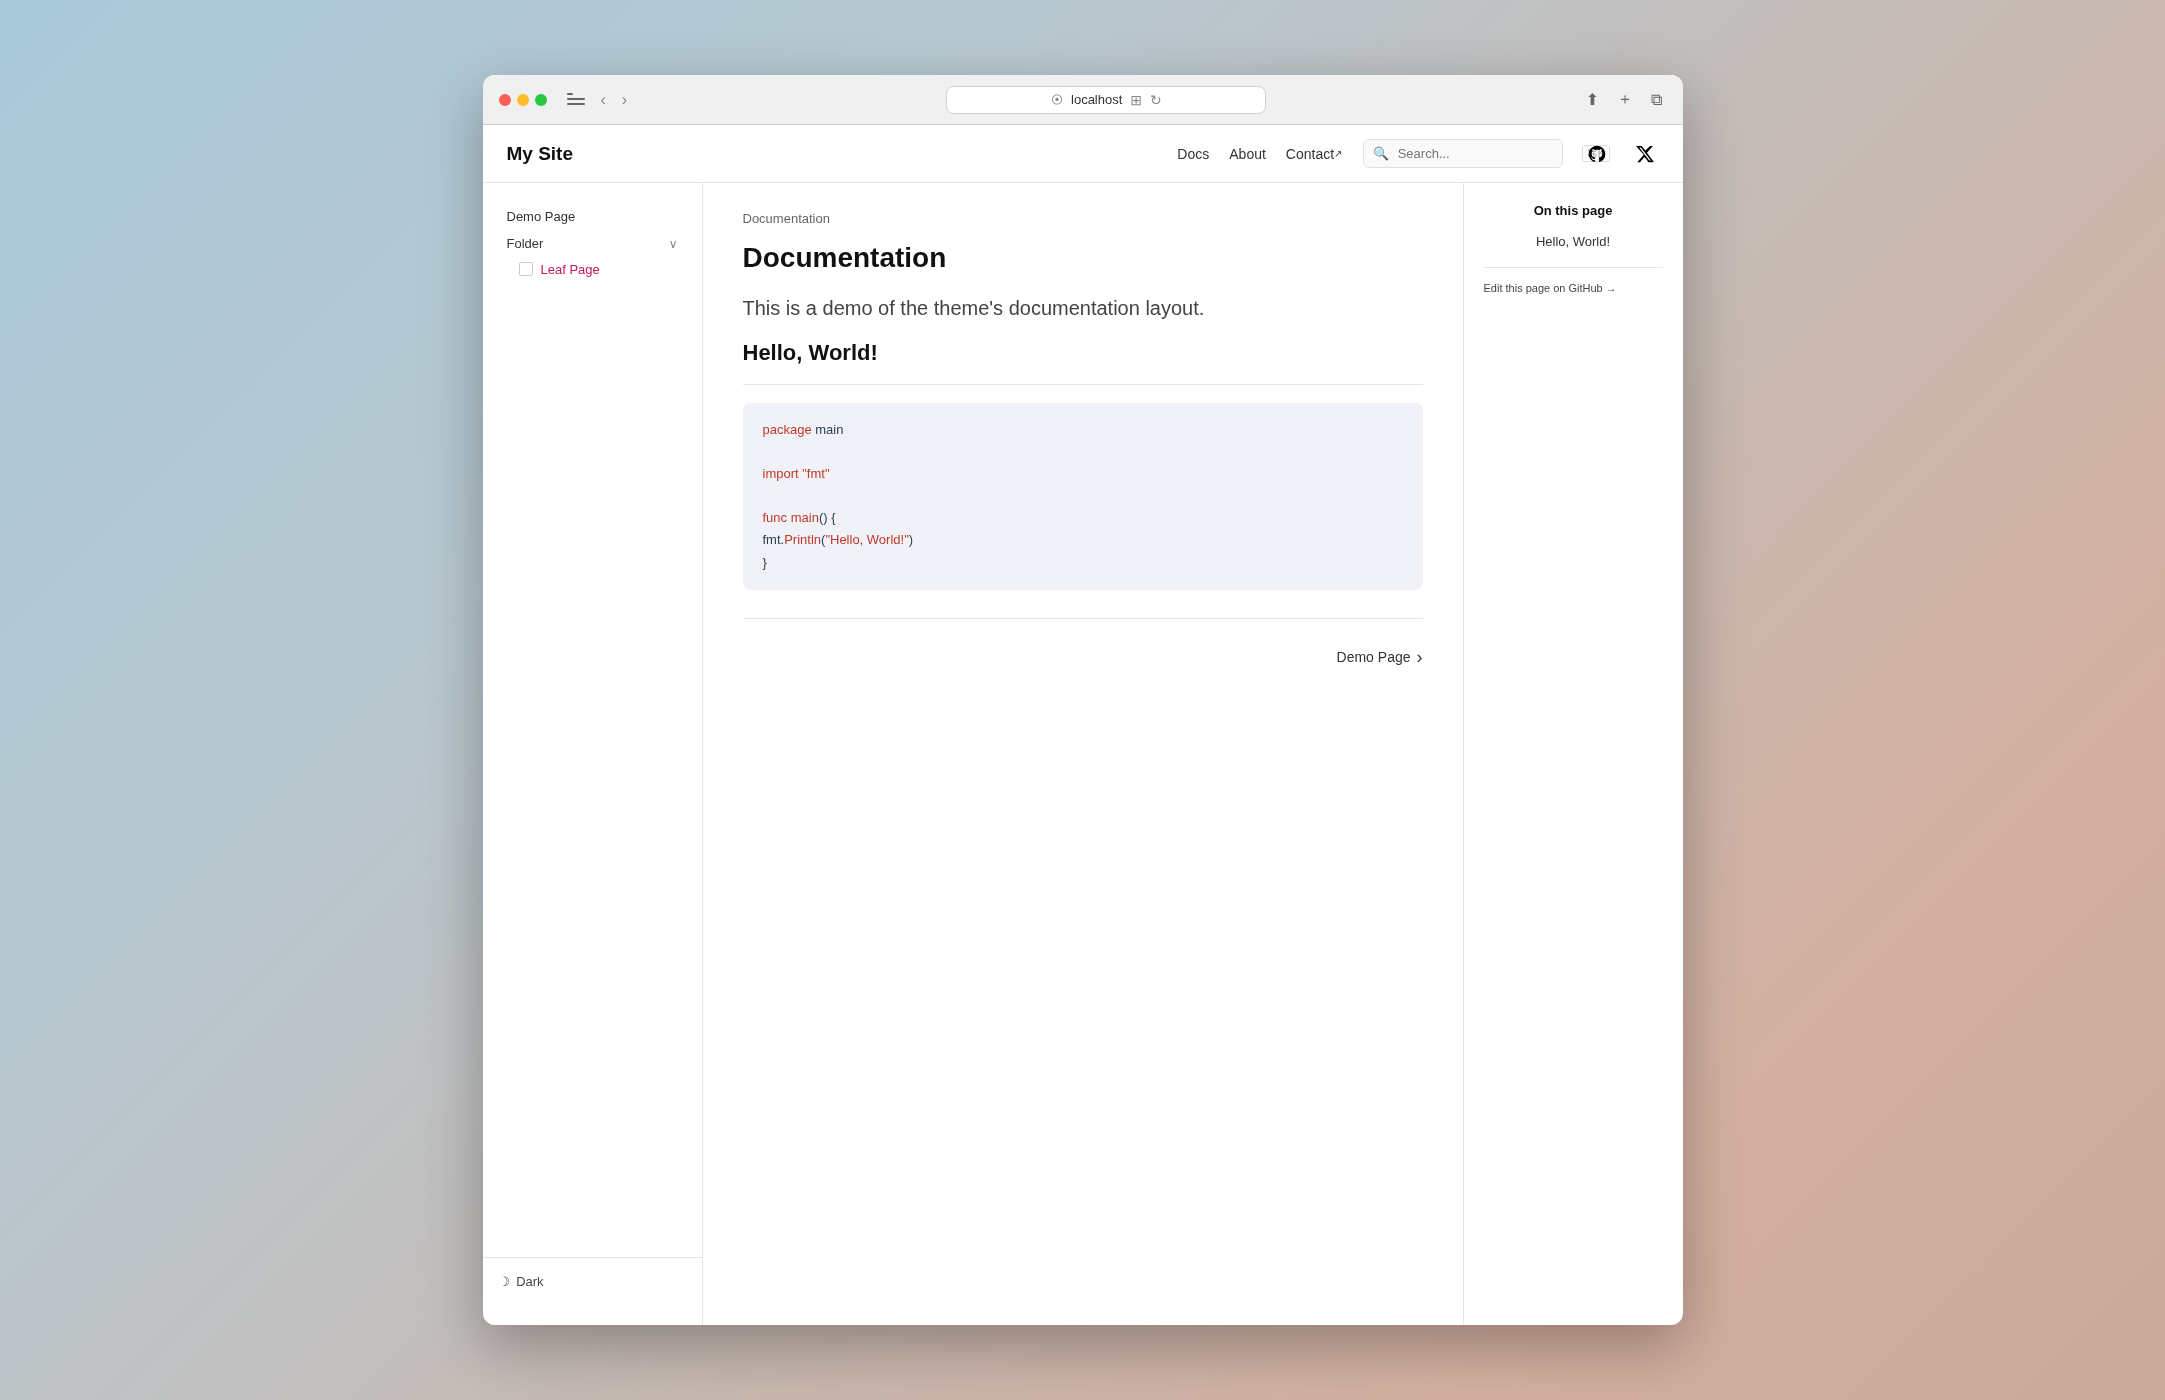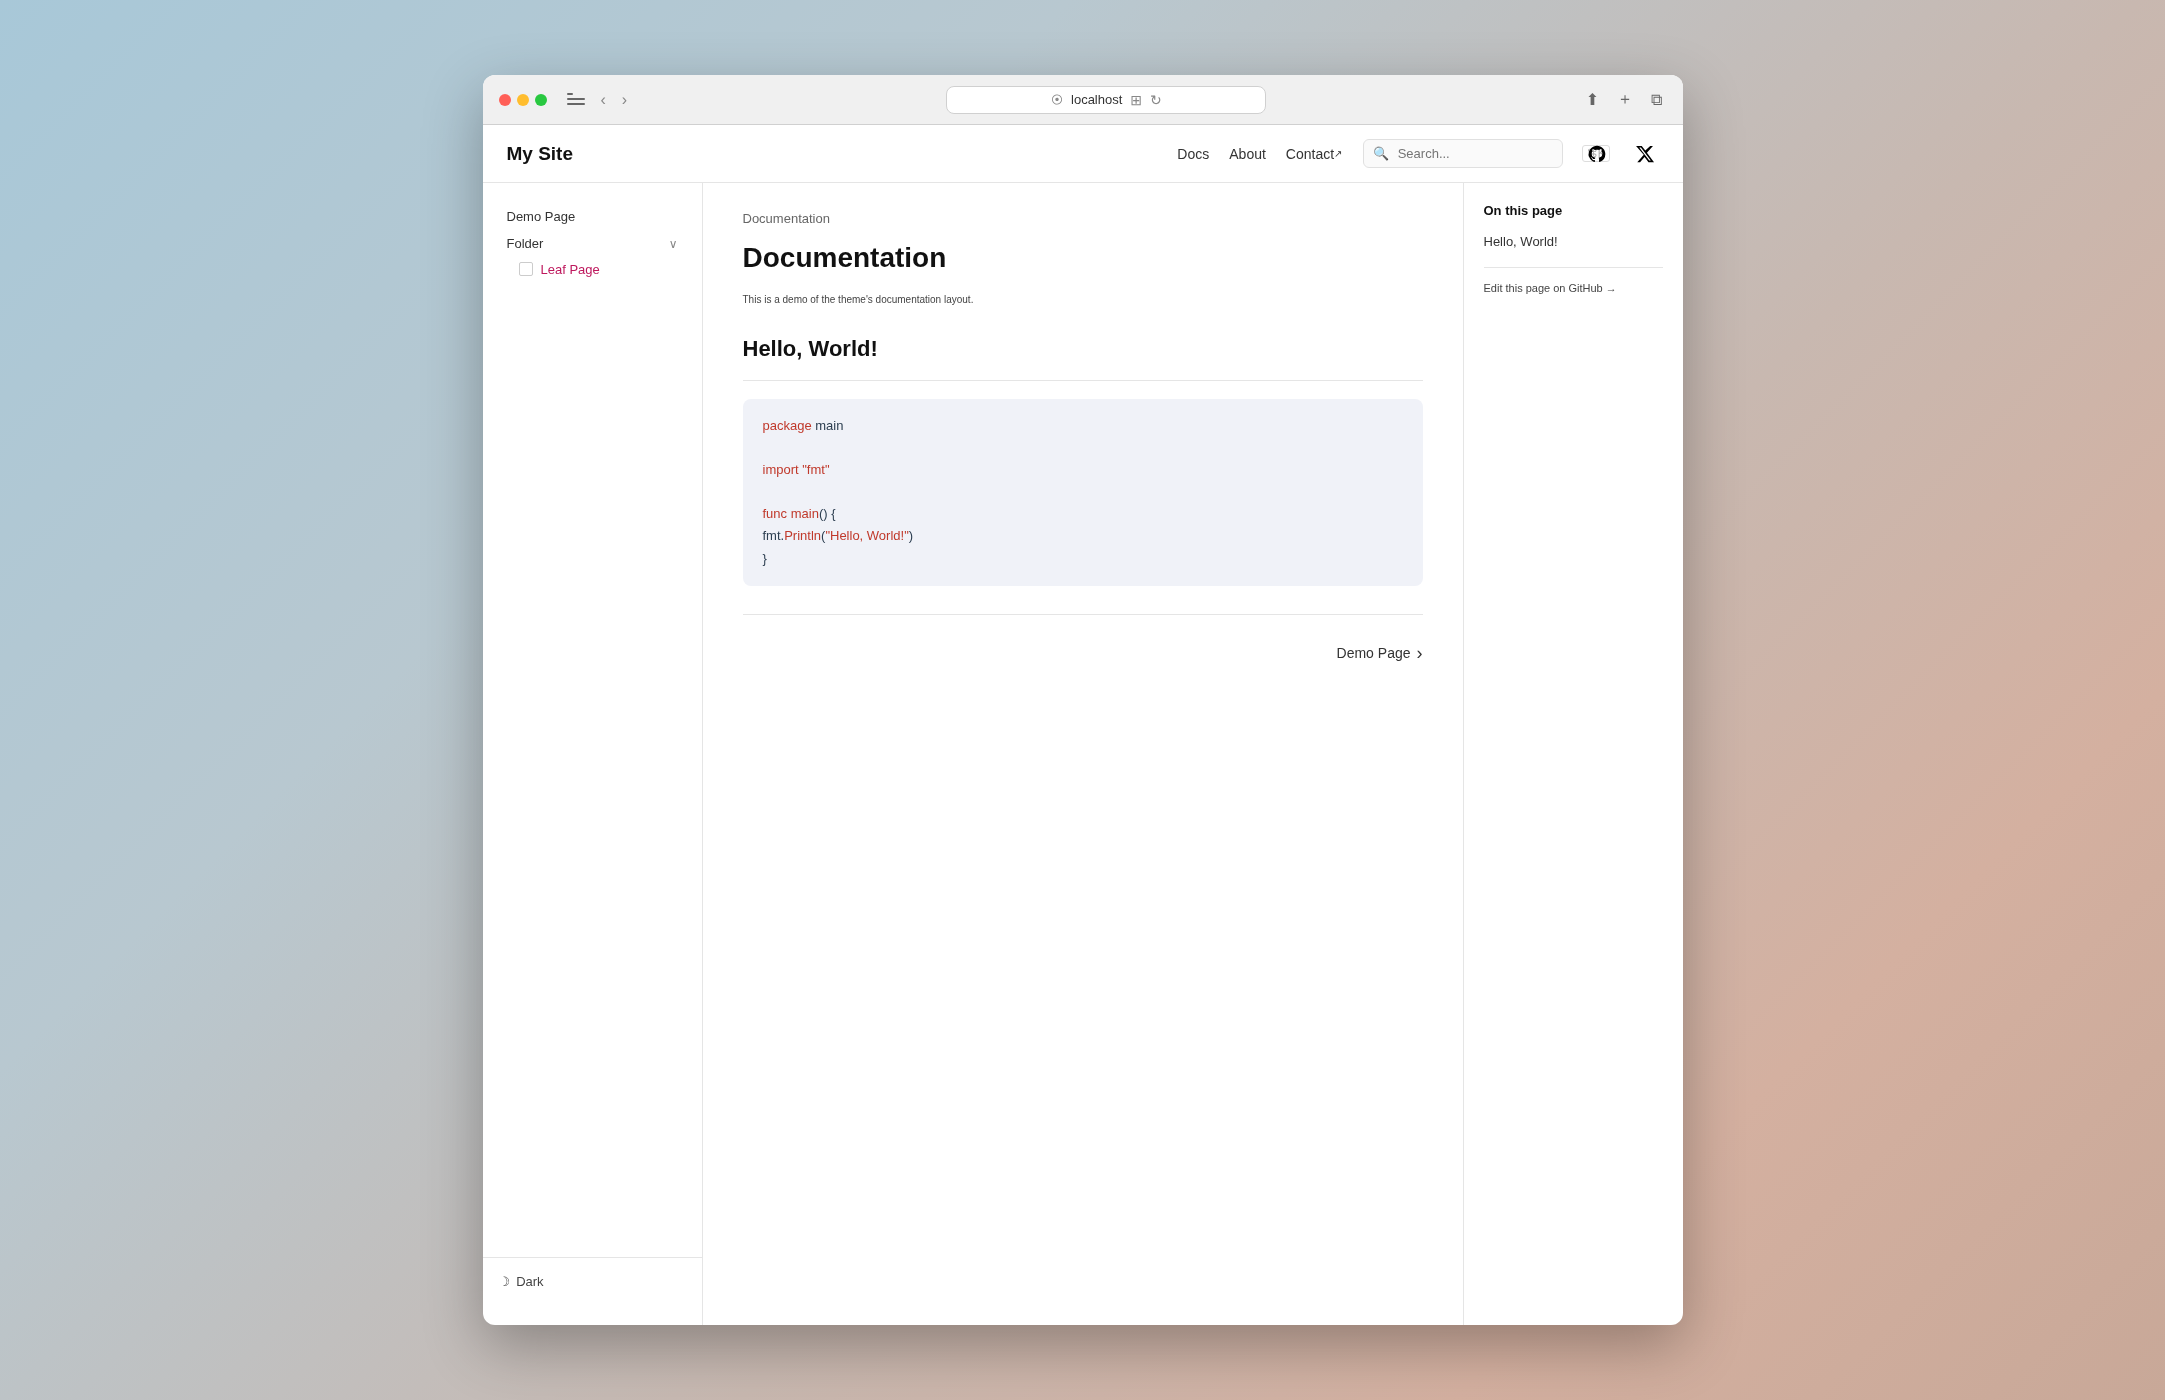--- a/index.html
+++ b/index.html
@@ -298,23 +298,23 @@
     }
 
     .page-title {
       font-size: 28px;
       font-weight: 700;
       color: #111;
       margin-bottom: 18px;
     }
 
     .page-description {
-      font-size: 10px;
+      font-size: 20px;
       color: #444;
-      margin-bottom: 28px;
+      margin-bottom: 16px;
       line-height: 1.6;
     }
 
     .section-title {
       font-size: 22px;
       font-weight: 700;
       color: #111;
       margin-bottom: 18px;
     }
 
@@ -376,20 +376,21 @@
       border: none;
       font-weight: 500;
     }
 
     
     .right-panel {
       width: 220px;
       padding: 20px 20px;
       border-left: 1px solid #e5e5e5;
       flex-shrink: 0;
+      text-align: center;
     }
 
     .toc-title {
       font-size: 13px;
       font-weight: 700;
       color: #111;
       margin-bottom: 12px;
     }
 
     .toc-item {

